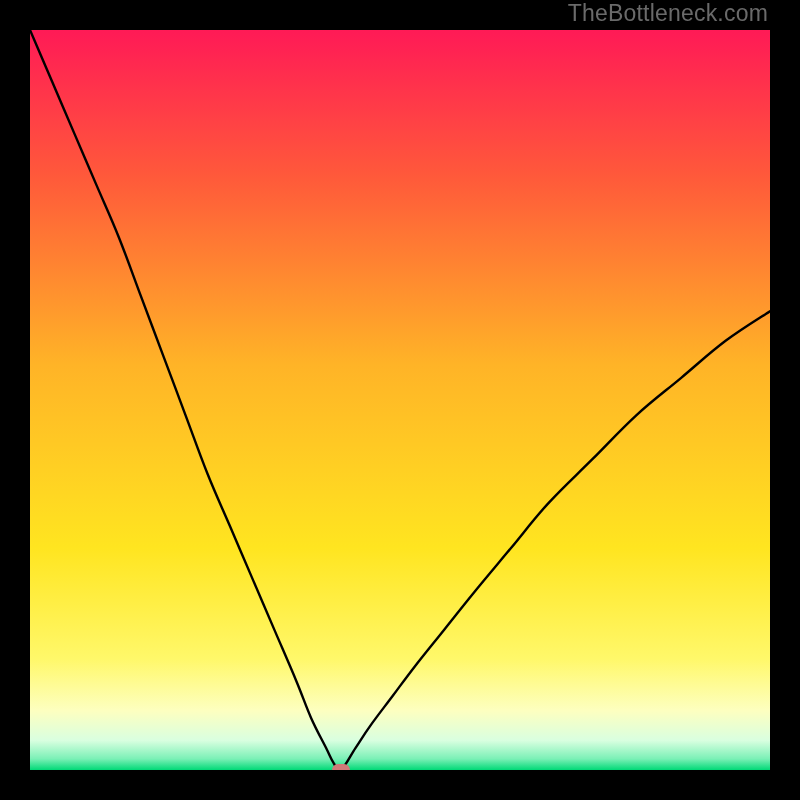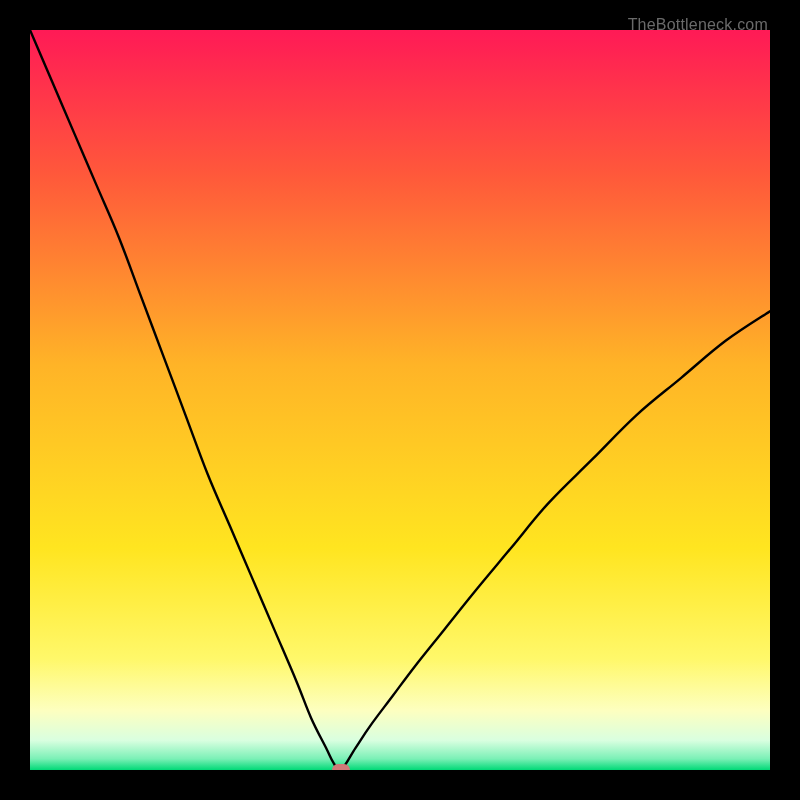--- a/index.html
+++ b/index.html
@@ -18,24 +18,24 @@
     width: 740px;
     height: 740px;
     overflow: hidden;
   }
   .gradient {
     position: absolute;
     left: 0; top: 0; right: 0; bottom: 0;
   }
   .watermark {
     position: absolute;
-    top: 16px;
+    top: 0;
     right: 32px;
     color: #6a6a6a;
-    font-size: 16px;
+    font-size: 23px;
     font-weight: 500;
     letter-spacing: 0.2px;
   }
   svg.curve {
     position: absolute;
     left: 0; top: 0;
   }
   .marker {
     position: absolute;
     width: 18px;

